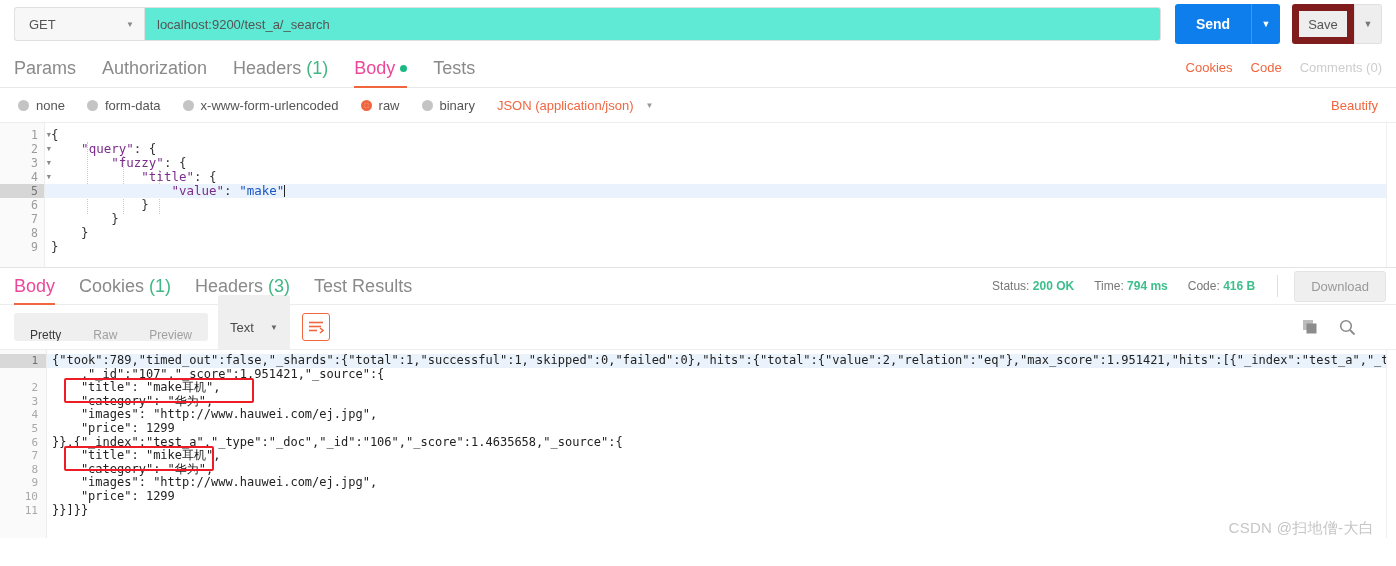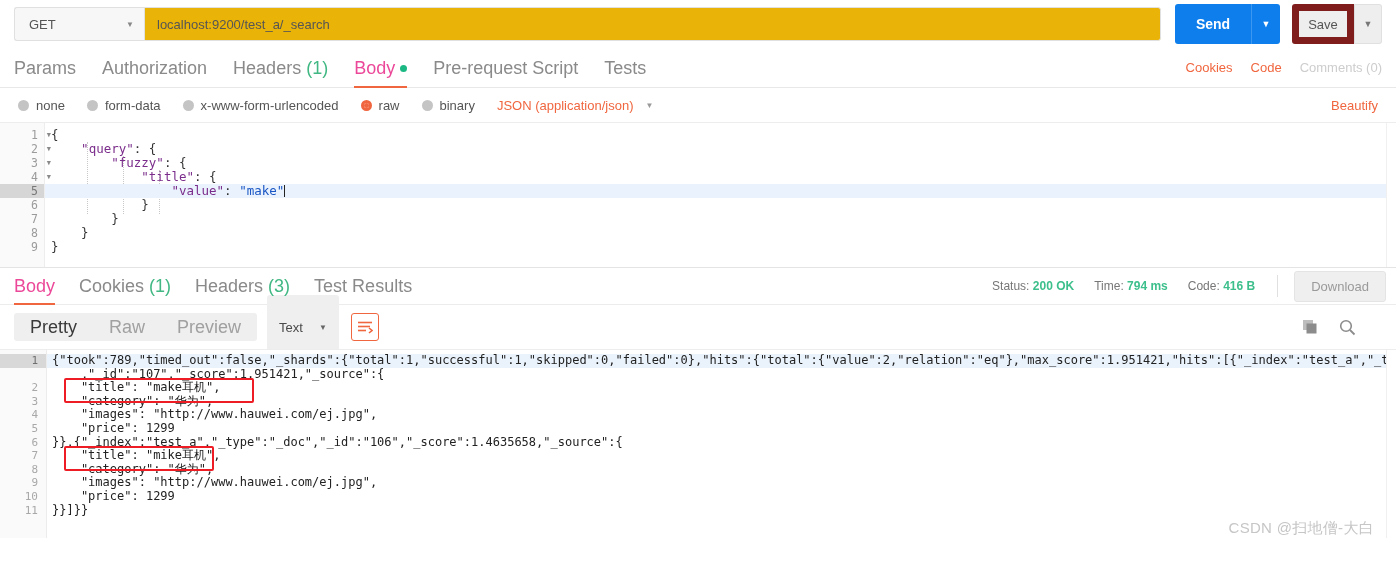--- a/index.html
+++ b/index.html
@@ -45,21 +45,21 @@
   }
   .method-select .caret {
     font-size: 8px;
     color: #888;
   }
   .url-input {
     flex: 1;
     height: 34px;
     border: 1px solid #e0e0e0;
     border-radius: 0 3px 3px 0;
-    background: #eab308;
+    background: #5eead4;
     padding: 0 12px;
     box-sizing: border-box;
     font-size: 13px;
     color: #555;
     outline: none;
     font-family: "Liberation Sans", sans-serif;
   }
   .send-group {
     display: flex;
     margin-left: 14px;
@@ -349,24 +349,24 @@
     box-sizing: border-box;
   }
   .seg {
     display: flex;
     background: #efefef;
     border-radius: 3px;
     overflow: hidden;
     height: 28px;
   }
   .seg .seg-btn {
-    padding: 0 16px;
+    padding: 8px 16px;
     height: 28px;
     line-height: 28px;
-    font-size: 18px;
+    font-size: 12px;
     color: #a0a0a0;
     cursor: pointer;
     white-space: nowrap;
   }
   .seg .seg-btn.active { color: #3a3a3a; }
   .fmt-select {
     display: flex;
     align-items: center;
     background: #efefef;
     border-radius: 3px;
@@ -490,21 +490,20 @@
     </div>
   </div>
 </div>
 
 <div class="req-tabs">
   <div id="req-tabs-host" style="display:flex;align-items:center;">
       <div class="tab"><span>Params</span></div>
       <div class="tab"><span>Authorization</span></div>
       <div class="tab"><span>Headers</span> <span class="count"> (1)</span></div>
       <div class="tab active"><span>Body</span><span class="dot"></span></div>
-      <div class="tab"><span>Pre-request Script</span></div>
       <div class="tab"><span>Tests</span></div>
     </div>
   <div class="tabs-right" id="req-links-host">
       <a class="">Cookies</a>
       <a class="">Code</a>
       <a class="muted">Comments (0)</a>
     </div>
 </div>
 
 <div class="body-type-row">

